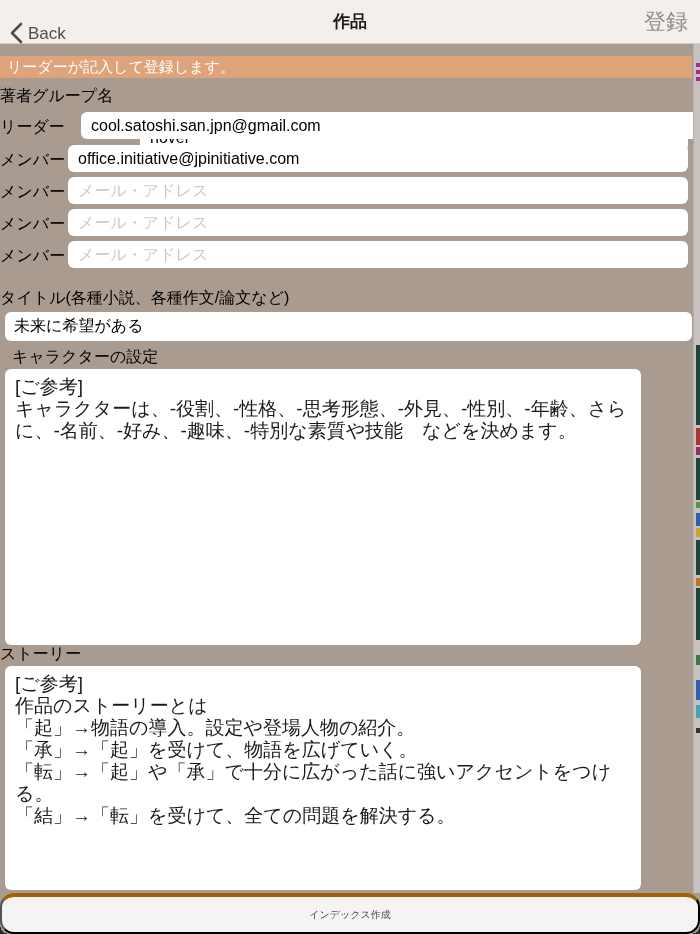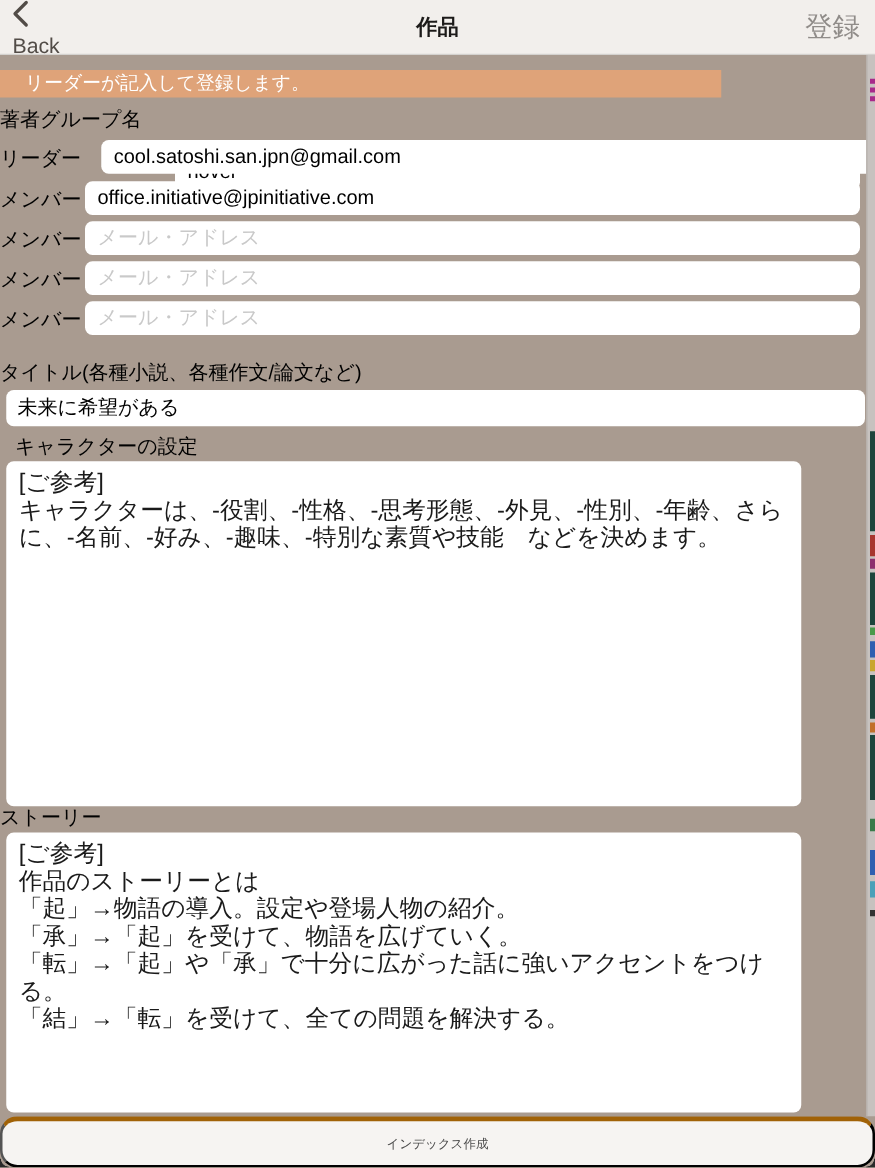--- a/index.html
+++ b/index.html
@@ -13,39 +13,38 @@
   .screen { position:absolute; inset:0; width:700px; height:934px; background:#a99b90; }
 
   
   .navbar {
     position:absolute; left:0; top:0; width:700px; height:44px;
     background:#f2efec; border-bottom:1px solid rgba(0,0,0,0.12);
     display:flex; align-items:center; justify-content:center;
   }
   .nav-back {
     position:absolute; left:10px; top:0; height:44px;
-    display:flex; align-items:flex-start; gap:5px;
+    display:flex; align-items:flex-end; gap:5px;
     color:#524c47; font-size:17px; cursor:pointer; background:none; border:none;
     font-family:inherit;
-    flex-direction:column;
   }
   .nav-back svg { display:block; }
   .nav-title { font-size:17px; font-weight:600; color:#1c1a19; }
   .nav-register {
     position:absolute; right:12px; top:0; height:44px;
     display:flex; align-items:center;
     color:#908c89; font-size:22px; cursor:pointer; background:none; border:none;
     font-family:inherit;
   }
 
   
   .notice {
-    position:absolute; left:0; top:56px; width:577px; height:22px;
+    position:absolute; left:0; top:56px; width:692px; height:22px;
     background:#dfa379; color:#ffffff; font-size:15px; line-height:22px;
-    padding-left:20px; overflow:hidden; white-space:nowrap;
+    padding-left:7px; overflow:hidden; white-space:nowrap;
   }
 
   
   .field-label { position:absolute; left:0; color:#000000; font-size:16px; white-space:nowrap; }
   .text-input {
     position:absolute; background:#ffffff; border:none; border-radius:6px;
     font-size:16px; font-family:inherit; color:#000; padding:0 10px; outline:none;
   }
   .text-input::placeholder { color:#c9c9c9; opacity:1; }
 

